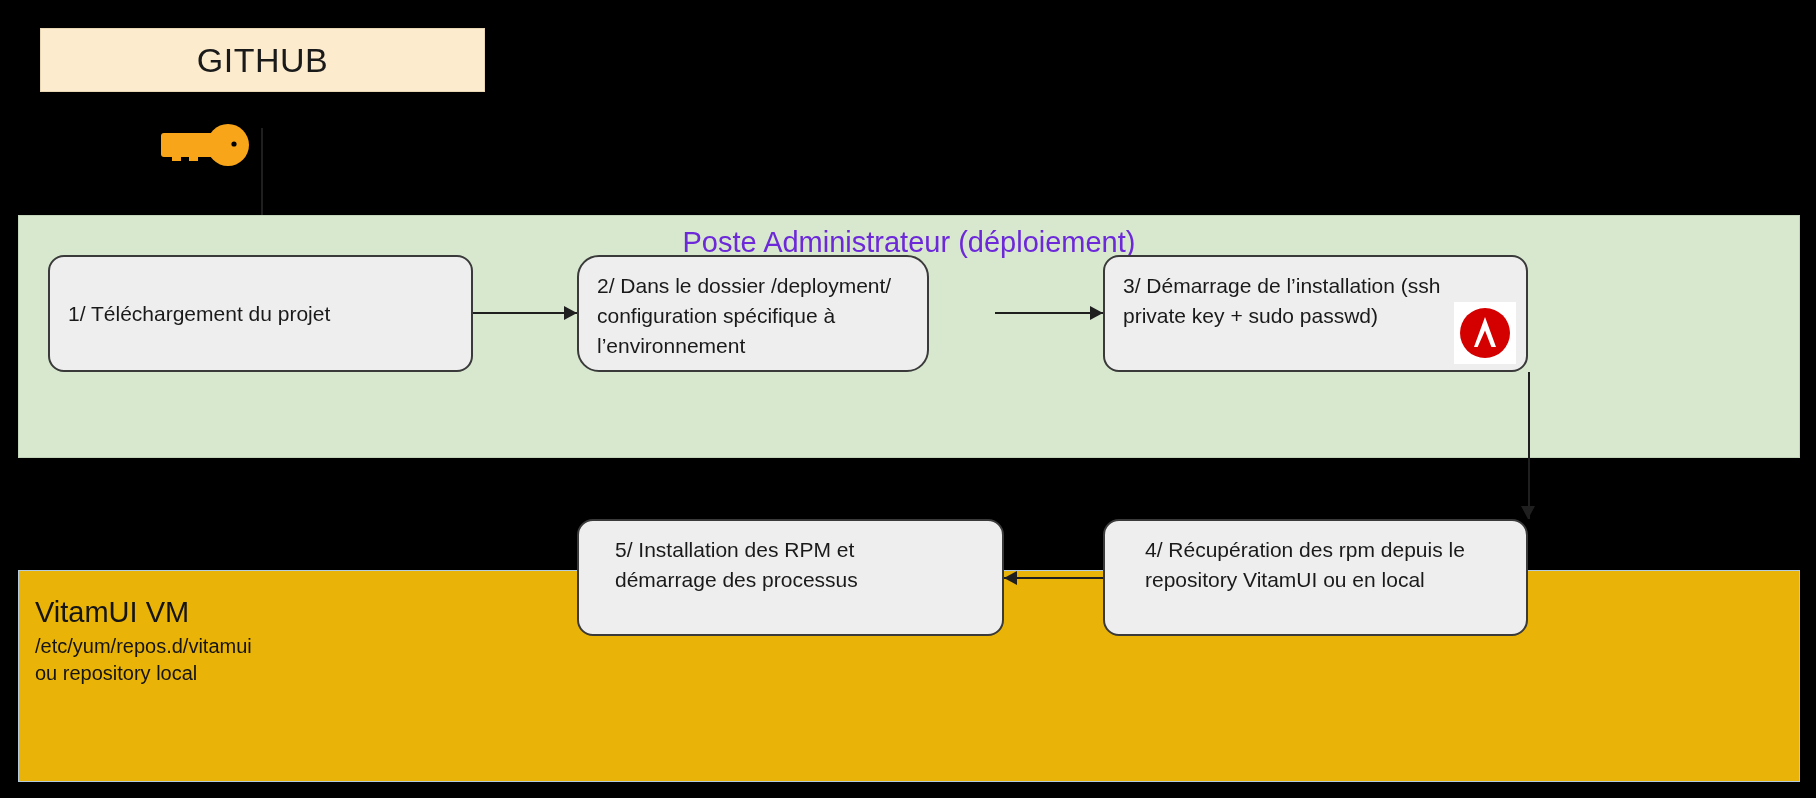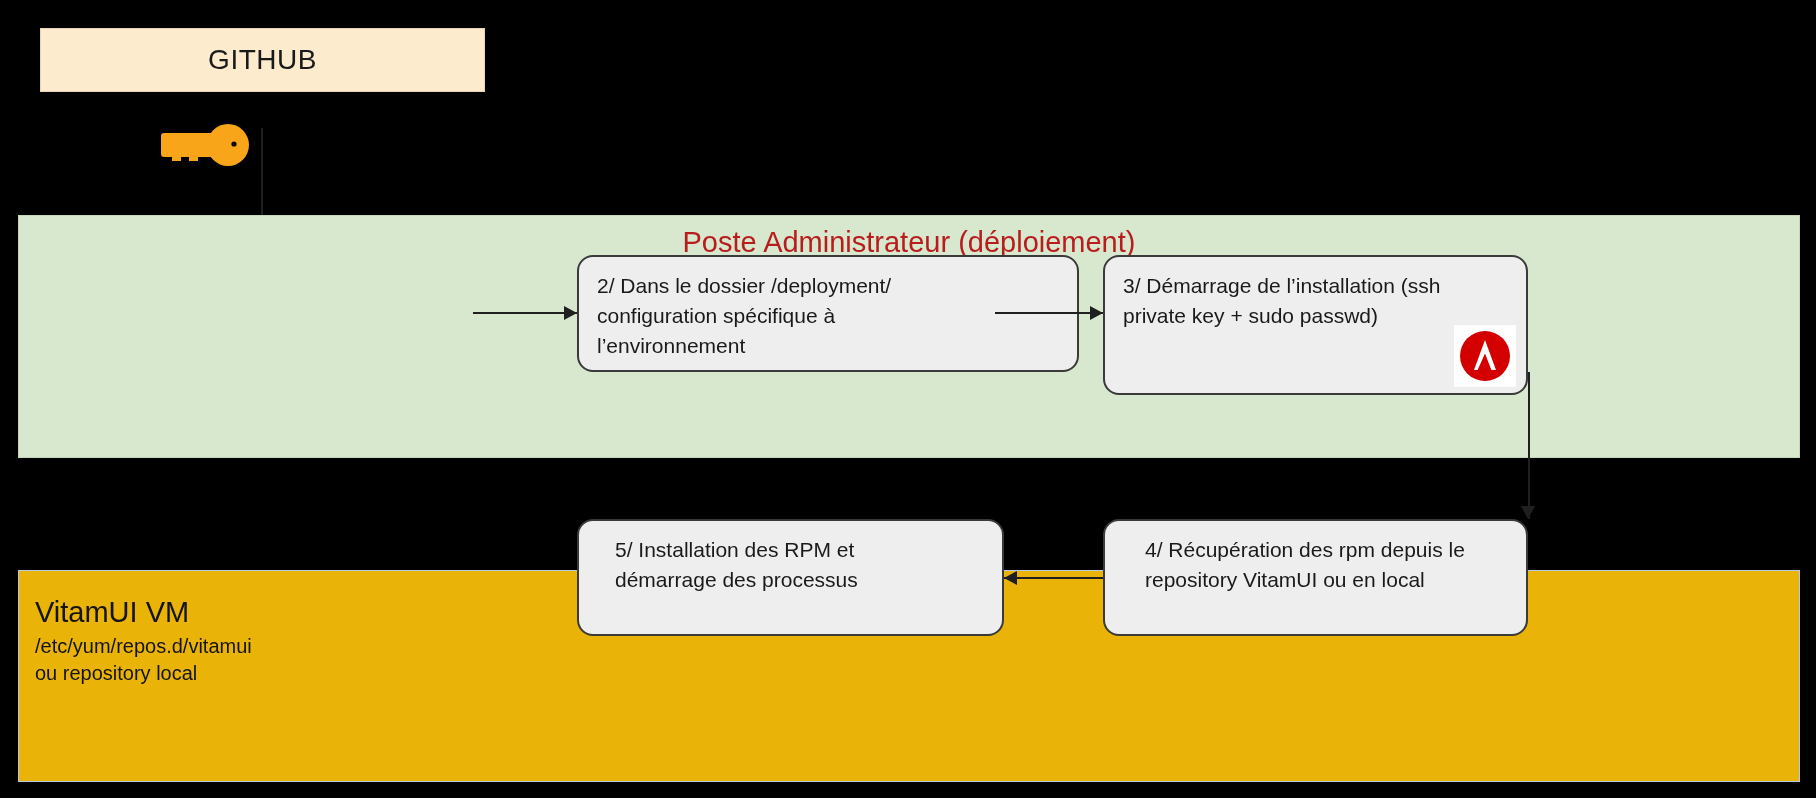--- a/index.html
+++ b/index.html
@@ -27,21 +27,21 @@
     width: 445px;
     height: 64px;
     background: #fdebcd;
     border: 1px solid #e9d7b4;
     display: flex;
     align-items: center;
     justify-content: center;
     box-sizing: border-box;
   }
   .github-label {
-    font-size: 28px;
+    font-size: 34px;
     color: #1a1a1a;
     letter-spacing: 0.5px;
   }
 
   
   .key-icon {
     position: absolute;
     left: 158px;
     top: 124px;
     width: 94px;
@@ -69,21 +69,21 @@
     background: #eab308;
     border: 1px solid #b4cbe0;
   }
   .panel-title-center {
     position: absolute;
     top: 10px;
     left: 0;
     width: 100%;
     text-align: center;
     font-size: 29px;
-    color: #b91c1c;
+    color: #6d28d9;
   }
   .vm-title-block {
     position: absolute;
     left: 16px;
     top: 24px;
   }
   .vm-title {
     font-size: 29px;
     color: #141414;
     line-height: 1.18;
@@ -111,22 +111,22 @@
     line-height: 1.42;
     color: #1a1a1a;
     white-space: pre-line;
   }
   .pbox-center {
     align-items: center;
   }
 
   
   .box1 { left: 48px;   top: 255px; width: 425px; height: 117px; }
-  .box2 { left: 577px;  top: 255px; width: 502px; height: 117px; }
-  .box3 { left: 1103px; top: 255px; width: 425px; height: 140px; }
+  .box2 { left: 577px;  top: 255px; width: 352px; height: 117px; border-radius: 22px; }
+  .box3 { left: 1103px; top: 255px; width: 425px; height: 117px; }
   
   .box5 { left: 577px;  top: 519px; width: 427px; height: 117px; padding-left: 36px; }
   .box4 { left: 1103px; top: 519px; width: 425px; height: 117px; padding-left: 40px; }
 
   
   .ansible-logo {
     position: absolute;
     right: 10px;
     bottom: 6px;
     width: 62px;
@@ -203,20 +203,23 @@
     </svg>
   </div>
 
   <div class="conn conn-v c-gh-v"></div>
   <div class="arrow arrow-down a-gh"></div>
 
   <div class="panel panel-admin">
     <div class="panel-title-center">Poste Administrateur (déploiement)</div>
   </div>
 
+  <div class="pbox box1 pbox-center">
+    <span class="pbox-text">1/ Téléchargement du projet</span>
+  </div>
 
   <div class="pbox box2">
     <span class="pbox-text">2/ Dans le dossier /deployment/
 configuration spécifique à
 l’environnement</span>
   </div>
 
   <div class="pbox box3">
     <span class="pbox-text">3/  Démarrage de l’installation  (ssh
 private key + sudo passwd)</span>

